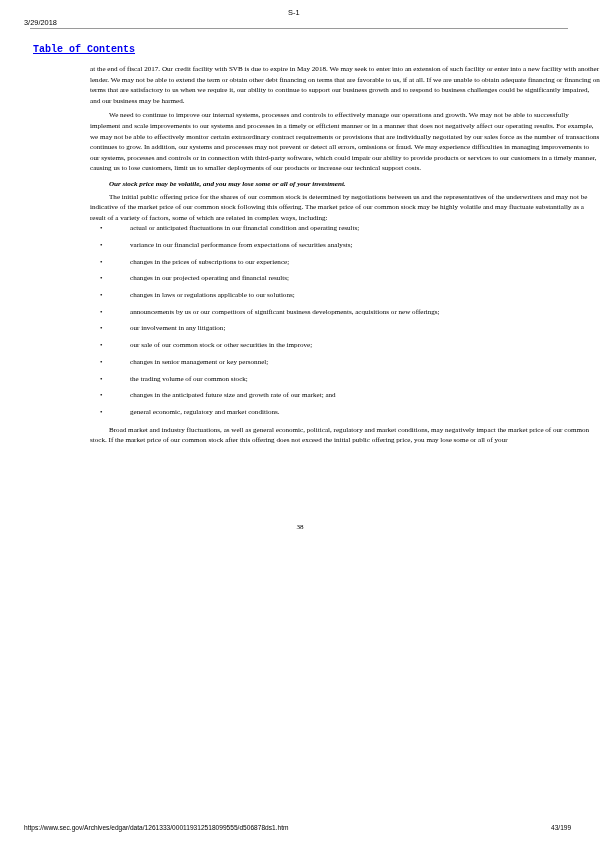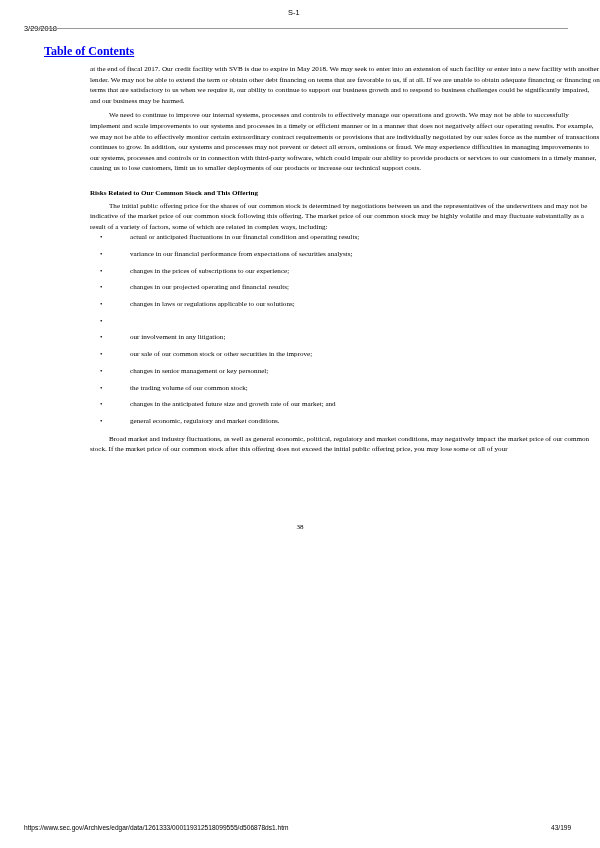--- a/index.html
+++ b/index.html
@@ -4,29 +4,29 @@
   <style>
     html, body { margin: 0; padding: 0; background: #ffffff; }
     body {
       width: 600px; height: 848px; position: relative; overflow: hidden;
       font-family: "Liberation Serif", serif; color: #000;
     }
     .print-header {
       position: absolute; top: 0; left: 0; width: 600px; height: 30px;
       font-family: "Liberation Sans", sans-serif; font-size: 7.4px;
     }
-    .print-header .date { position: absolute; left: 24px; top: 24px; }
+    .print-header .date { position: absolute; left: 24px; top: 18px; }
     .print-header .title { position: absolute; left: 288px; top: 8px; }
     .header-rule {
       position: absolute; left: 30px; top: 28px; width: 538px; height: 0;
       border-top: 1px solid #9a9a9a;
     }
     .toc-link {
-      position: absolute; left: 44px; top: 44px;
-      font-family: Liberation Serif, serif; font-size: 12px; font-weight: bold;
+      position: absolute; left: 33px; top: 44px;
+      font-family: Liberation Mono, monospace; font-size: 10px; font-weight: bold;
       color: #0000ee; text-decoration: underline;
     }
     .content {
       position: absolute; left: 50px; top: 64px; width: 510px;
       font-size: 7.1px; line-height: 10.6px; margin-left: 40px;
     }
     .content p { margin: 0; }
     .indent { text-indent: 19px; }
     .risk-heading {
       font-weight: bold; font-style: italic;
@@ -63,32 +63,32 @@
 <div class="header-rule"></div>
 
 <a class="toc-link">Table of Contents</a>
 
 <div class="content">
   <p>at the end of fiscal 2017. Our credit facility with SVB is due to expire in May 2018. We may seek to enter into an extension of such facility or enter into a new facility with another lender. We may not be able to extend the term or obtain other debt financing on terms that are favorable to us, if at all. If we are unable to obtain adequate financing or financing on terms that are satisfactory to us when we require it, our ability to continue to support our business growth and to respond to business challenges could be significantly impaired, and our business may be harmed.</p>
 
 
   <p class="indent gap-sm">We need to continue to improve our internal systems, processes and controls to effectively manage our operations and growth. We may not be able to successfully implement and scale improvements to our systems and processes in a timely or efficient manner or in a manner that does not negatively affect our operating results. For example, we may not be able to effectively monitor certain extraordinary contract requirements or provisions that are individually negotiated by our sales force as the number of transactions continues to grow. In addition, our systems and processes may not prevent or detect all errors, omissions or fraud. We may experience difficulties in managing improvements to our systems, processes and controls or in connection with third-party software, which could impair our ability to provide products or services to our customers in a timely manner, causing us to lose customers, limit us to smaller deployments of our products or increase our technical support costs.</p>
 
-  <p class="section-heading" style="margin-top:14px !important;">Risks Related to Our Common Stock and This Offering</p>
 
+  <p class="risk-heading" style="margin-top:5px !important;">Our stock price may be volatile, and you may lose some or all of your investment.</p>
 
   <p class="indent gap-sm" style="margin-top:2px !important;">The initial public offering price for the shares of our common stock is determined by negotiations between us and the representatives of the underwriters and may not be indicative of the market price of our common stock following this offering. The market price of our common stock may be highly volatile and may fluctuate substantially as a result of a variety of factors, some of which are related in complex ways, including:</p>
 
   <ul class="bullets first-bullet">
     <li><span class="dot">•</span><span>actual or anticipated fluctuations in our financial condition and operating results;</span></li>
     <li><span class="dot">•</span><span>variance in our financial performance from expectations of securities analysts;</span></li>
     <li><span class="dot">•</span><span>changes in the prices of subscriptions to our experience;</span></li>
     <li><span class="dot">•</span><span>changes in our projected operating and financial results;</span></li>
     <li><span class="dot">•</span><span>changes in laws or regulations applicable to our solutions;</span></li>
-    <li><span class="dot">•</span></li>
+    <li><span class="dot">•</span><span>announcements by us or our competitors of significant business developments, acquisitions or new offerings;</span></li>
     <li><span class="dot">•</span><span>our involvement in any litigation;</span></li>
     <li><span class="dot">•</span><span>our sale of our common stock or other securities in the improve;</span></li>
     <li><span class="dot">•</span><span>changes in senior management or key personnel;</span></li>
     <li><span class="dot">•</span><span>the trading volume of our common stock;</span></li>
     <li><span class="dot">•</span><span>changes in the anticipated future size and growth rate of our market; and</span></li>
     <li><span class="dot">•</span><span>general economic, regulatory and market conditions.</span></li>
   </ul>
 
   <p class="indent" style="margin-top:1px;">Broad market and industry fluctuations, as well as general economic, political, regulatory and market conditions, may negatively impact the market price of our common stock. If the market price of our common stock after this offering does not exceed the initial public offering price, you may lose some or all of your</p>
 </div>

